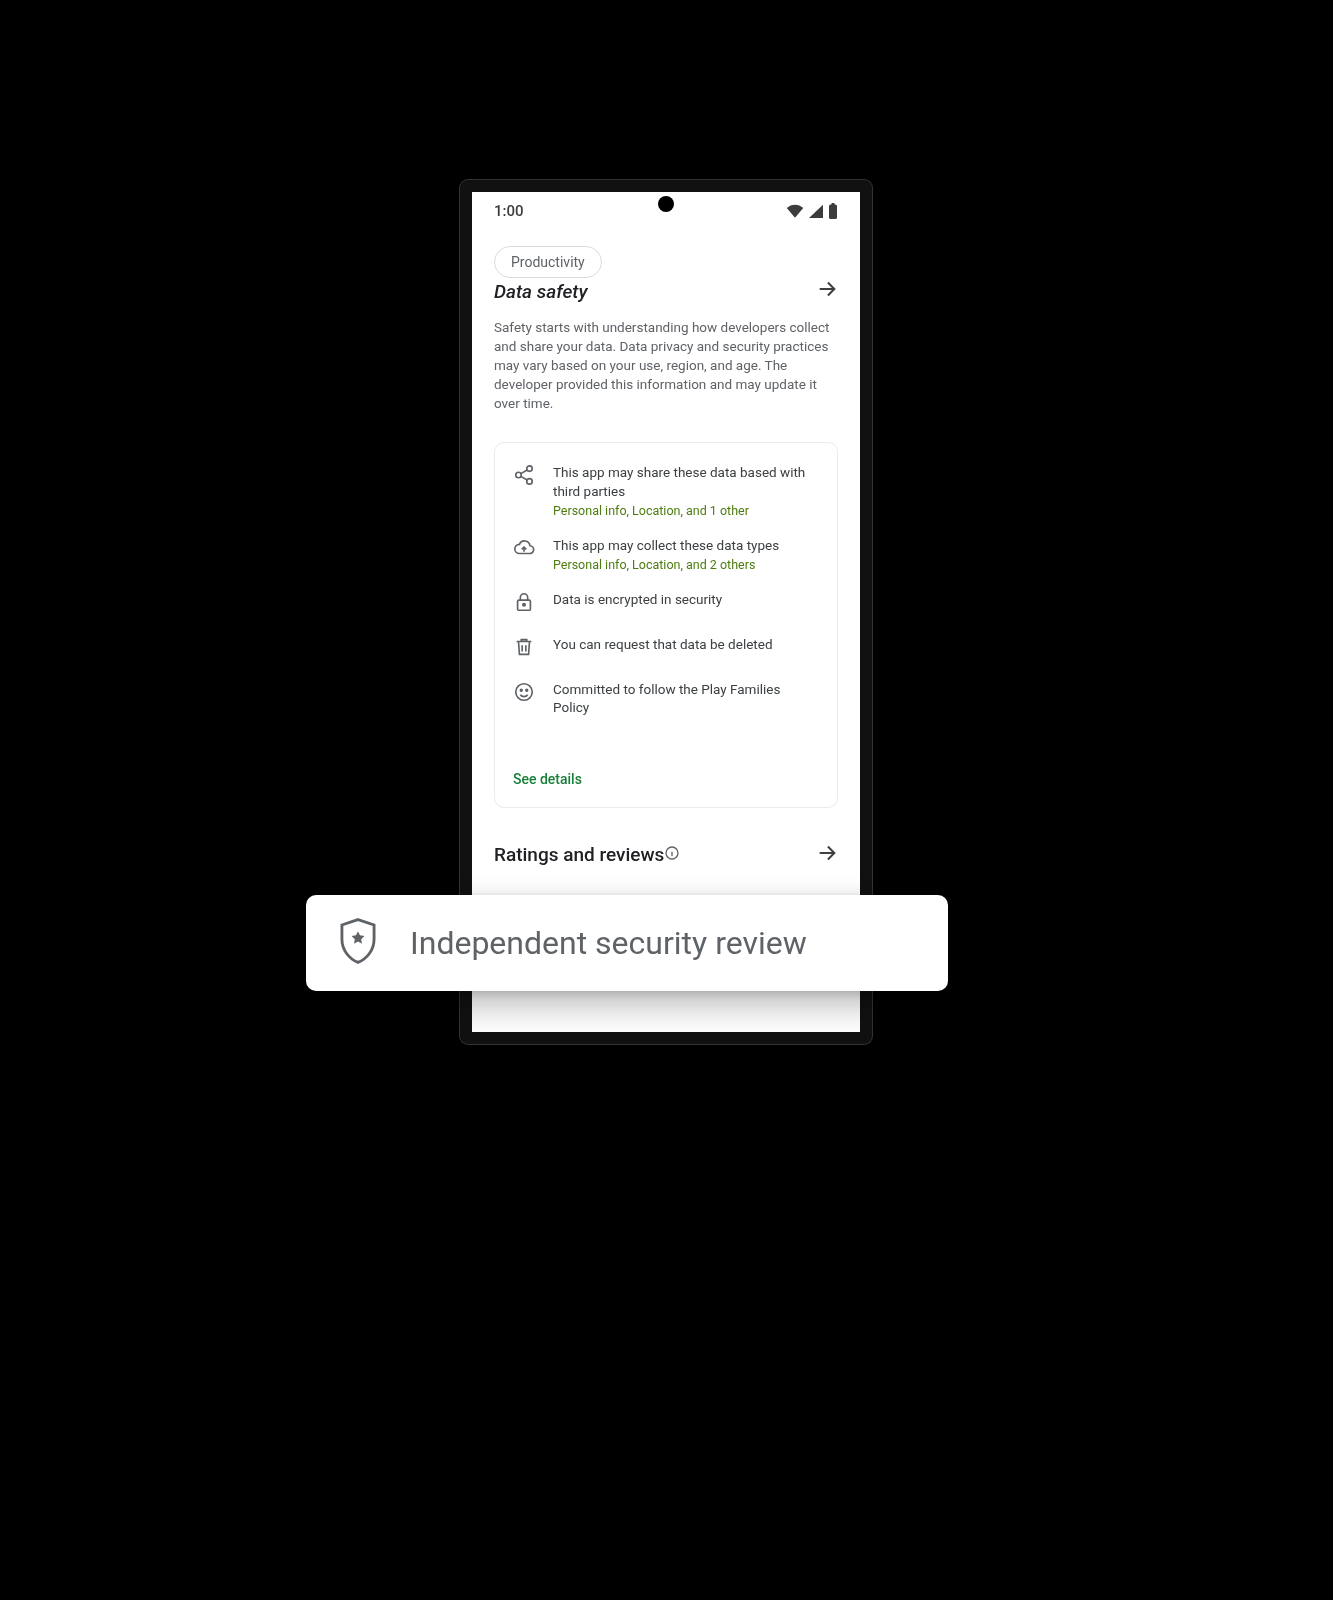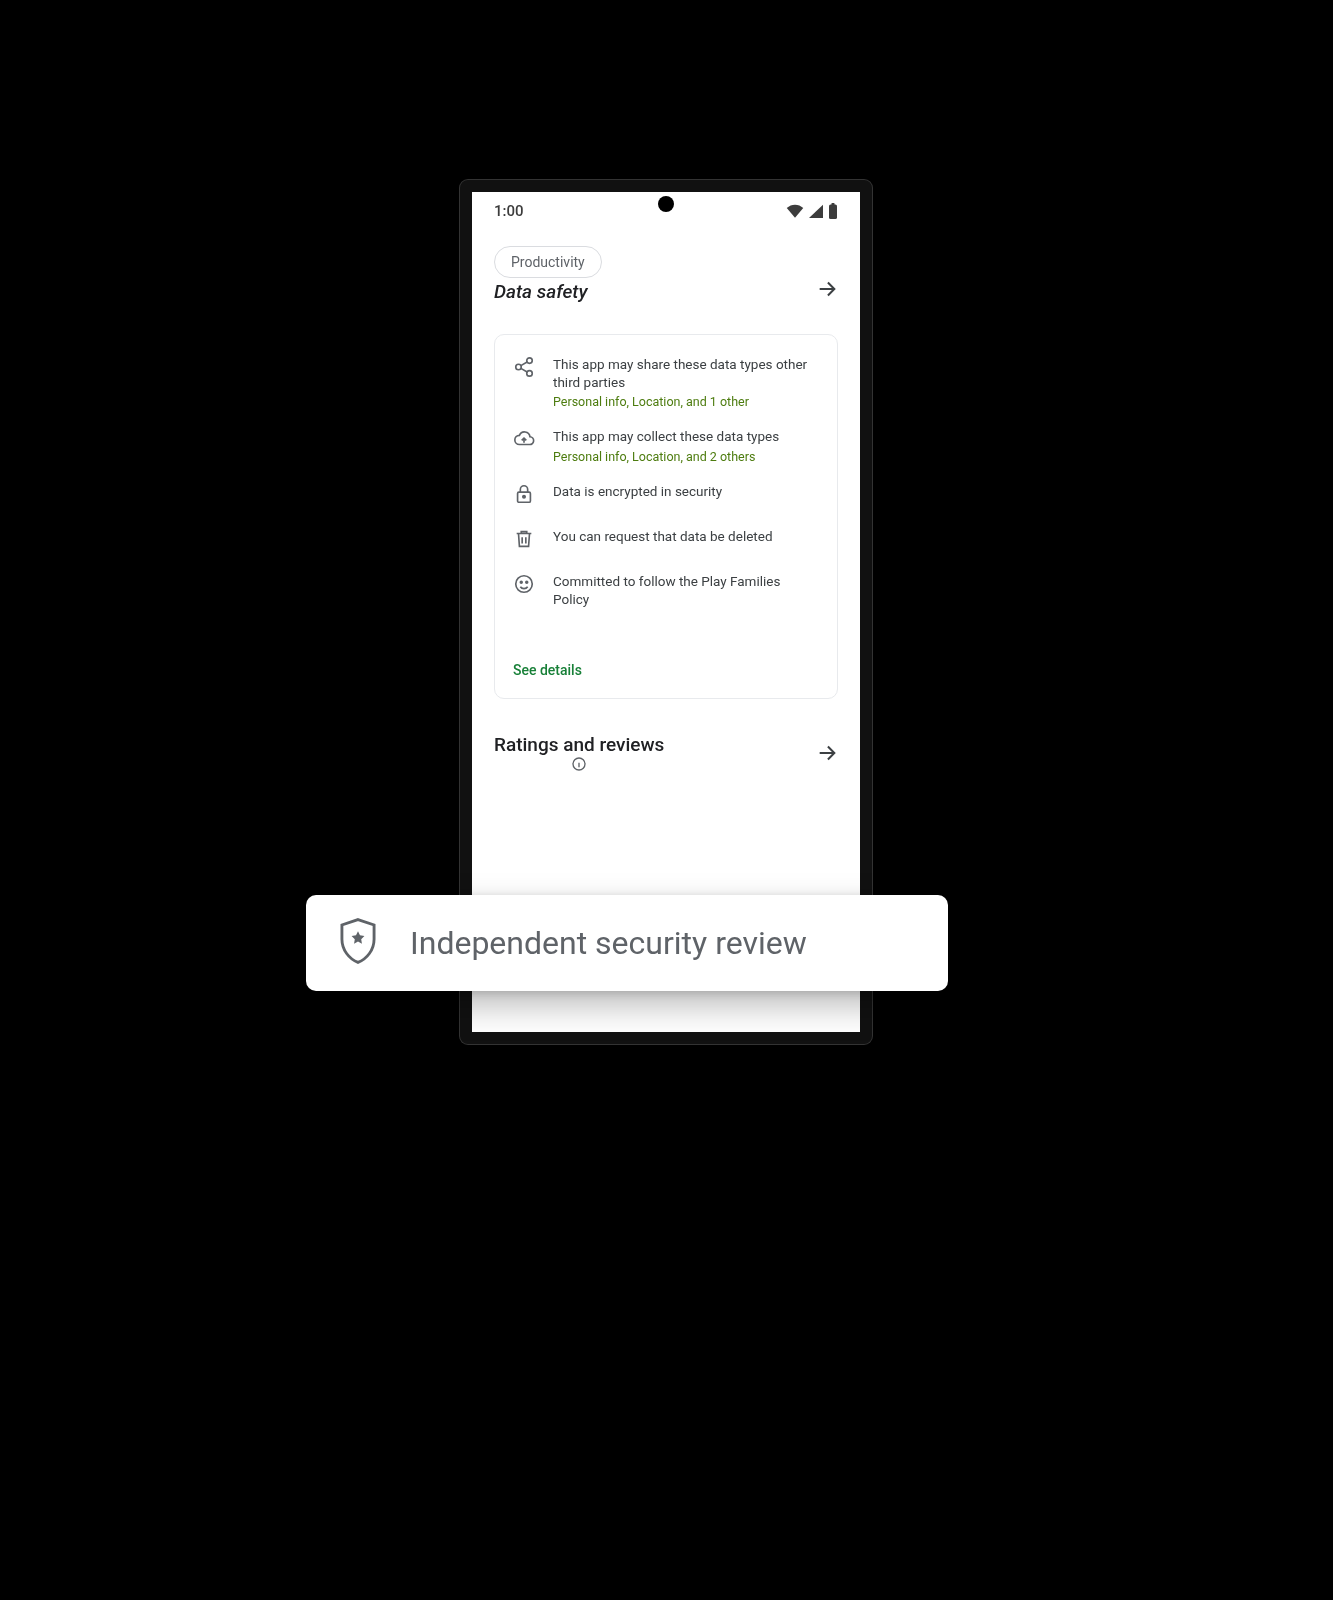--- a/index.html
+++ b/index.html
@@ -131,21 +131,20 @@
   .ratings-head{
     display:flex;
     justify-content:space-between;
     align-items:center;
     margin-top:34px;
   }
   .ratings-head .left{
     display:flex;
     align-items:center;
     gap:0;
-    flex-direction:column;
   }
   .ratings-head h2{
     font-size:19px;
     font-weight:500;
     color:#202124;
   }
   .info-ic{ color:#5f6368; }
 
   
   .callout{
@@ -200,34 +199,35 @@
 
     <div class="section-head">
       <h2>Data safety</h2>
       <span class="arrow">
         <svg width="22" height="22" viewBox="0 0 24 24">
             <path fill="none" stroke="currentColor" stroke-width="2.2" d="M4 12h15M13 5l7 7-7 7"></path>
           </svg>
       </span>
     </div>
 
+    <p class="section-desc">Safety starts with understanding how developers collect and share your data. Data privacy and security practices may vary based on your use, region, and age. The developer provided this information and may update it over time.</p>
 
     <div class="card">
 
       <div class="row">
         <span class="ic">
           <svg width="22" height="22" viewBox="0 0 24 24" fill="none" stroke="currentColor" stroke-width="1.8">
               <circle cx="18" cy="5" r="3"></circle>
               <circle cx="6" cy="12" r="3"></circle>
               <circle cx="18" cy="19" r="3"></circle>
               <path d="M8.6 10.5 15.4 6.5M8.6 13.5 15.4 17.5"></path>
             </svg>
         </span>
         <span class="txt">
-          <div class="t1">This app may share these data types other third parties</div>
+          <div class="t1">This app may share these data based with third parties</div>
           <div class="t2">Personal info, Location, and 1 other</div>
         </span>
       </div>
 
       <div class="row">
         <span class="ic">
           <svg width="22" height="22" viewBox="0 0 24 24" fill="none" stroke="currentColor" stroke-width="1.8">
               <path d="M7 18a5 5 0 0 1 0-10 6 6 0 0 1 11.5 1.5A4 4 0 0 1 18 18H7z"></path>
               <path d="M12 16v-5M9.5 13.5 12 11l2.5 2.5"></path>
             </svg>

